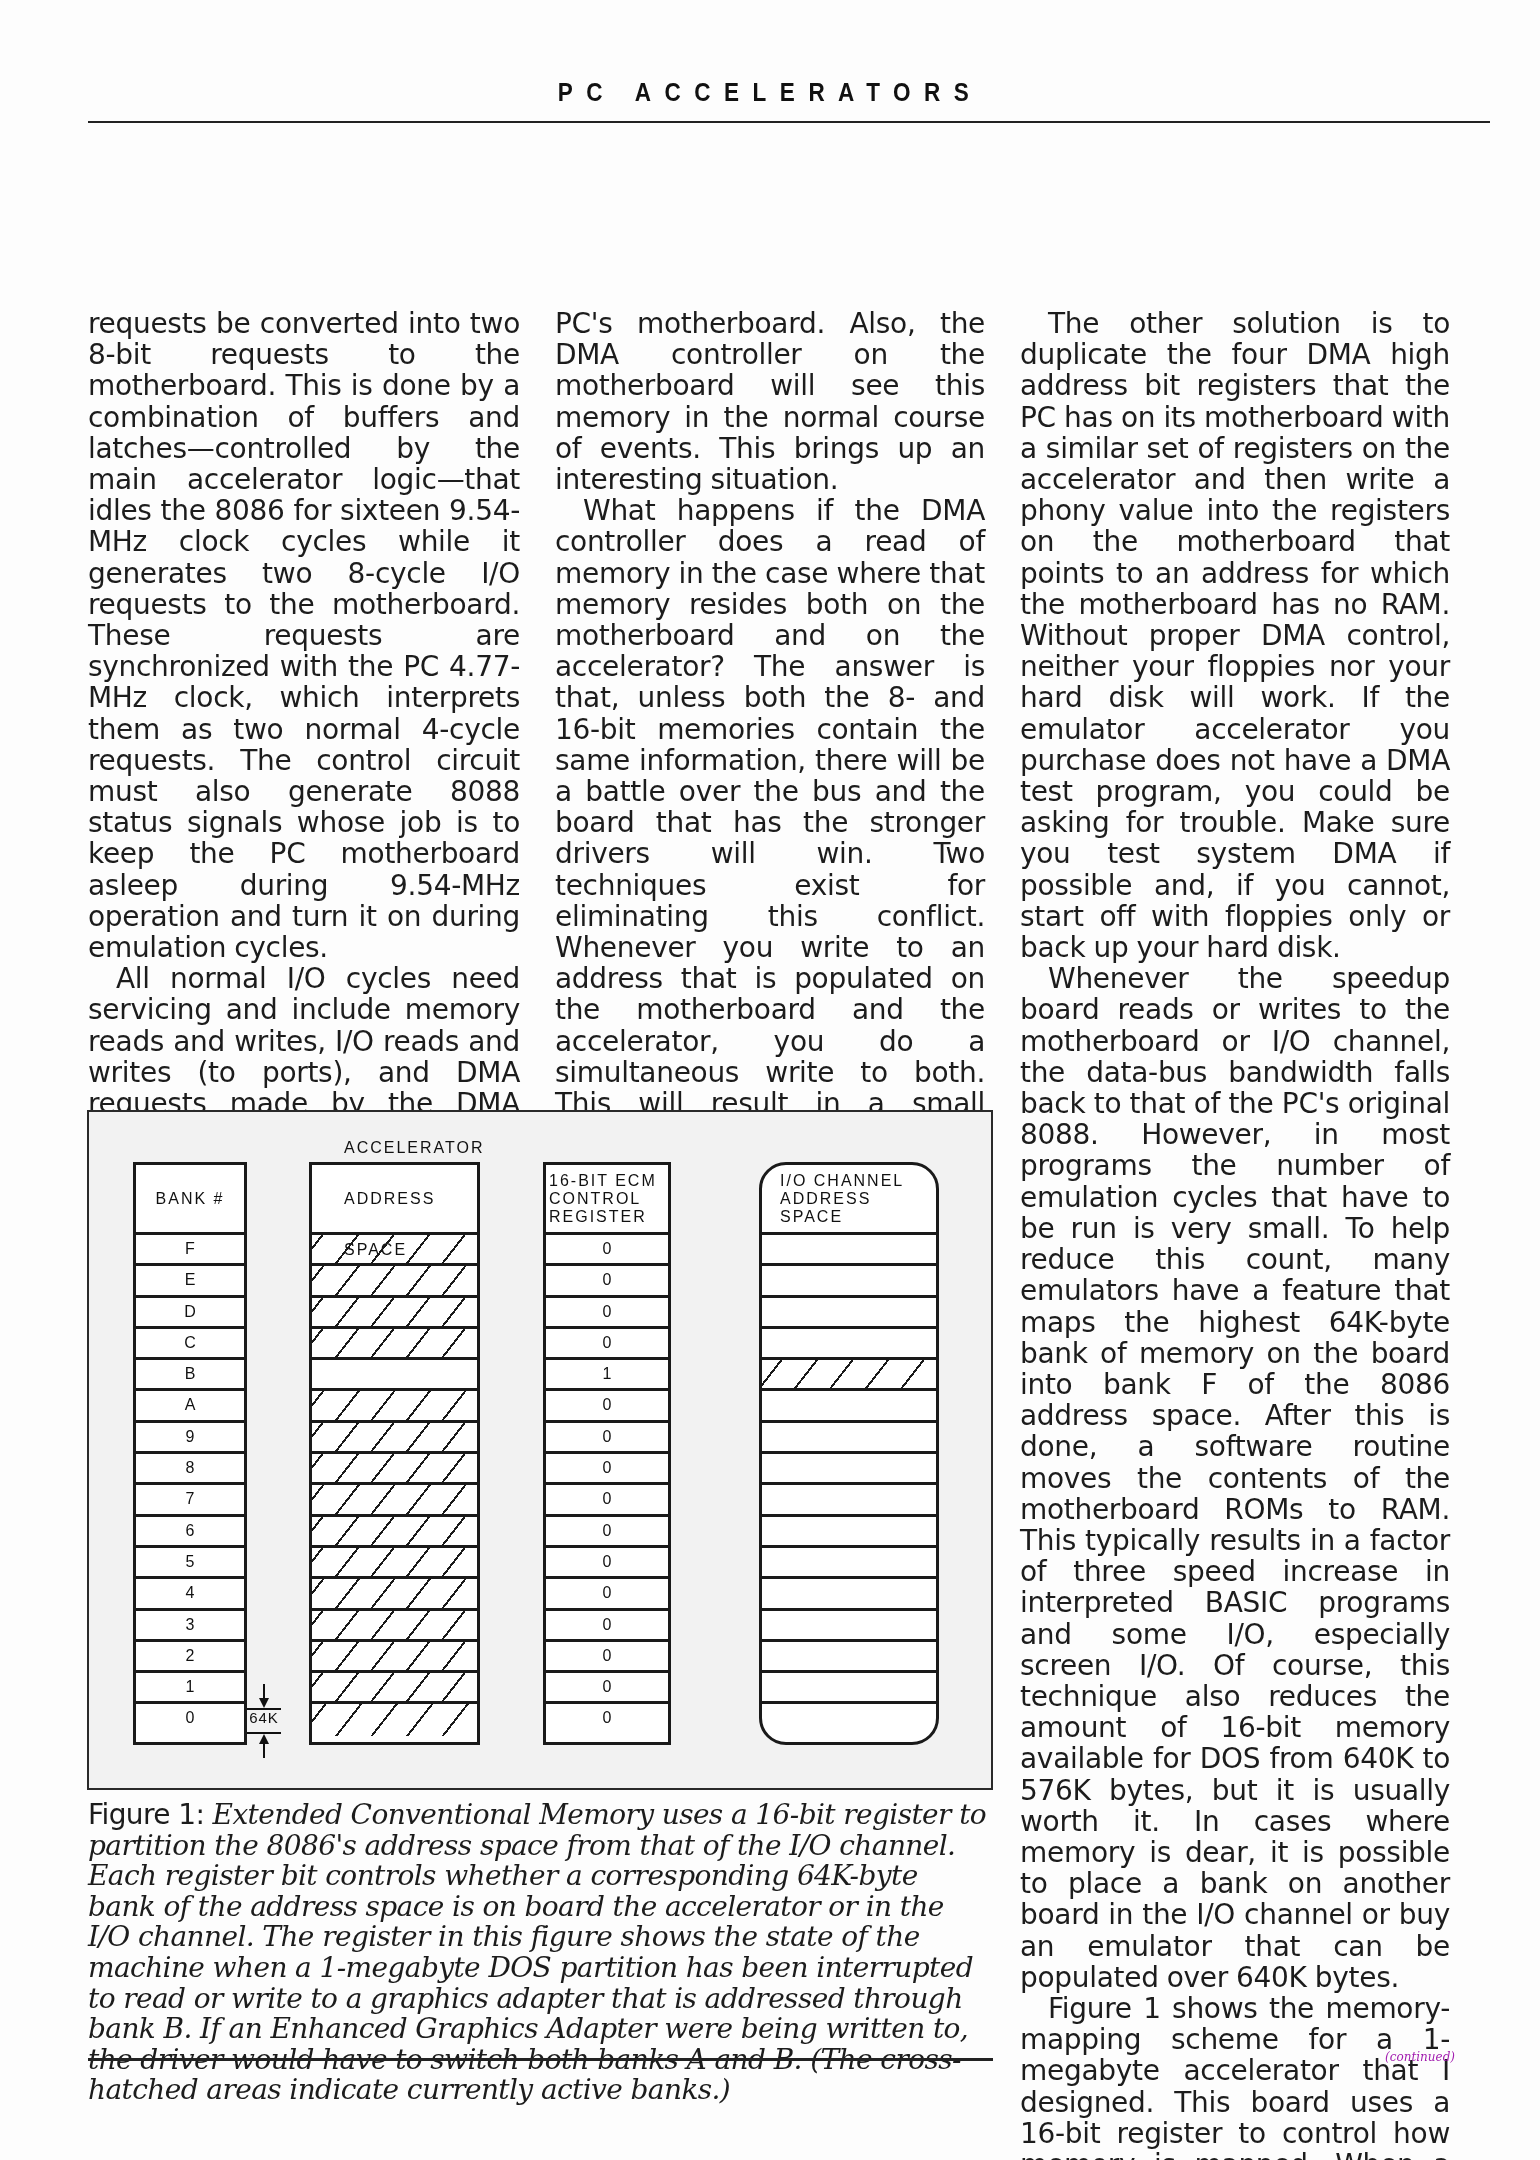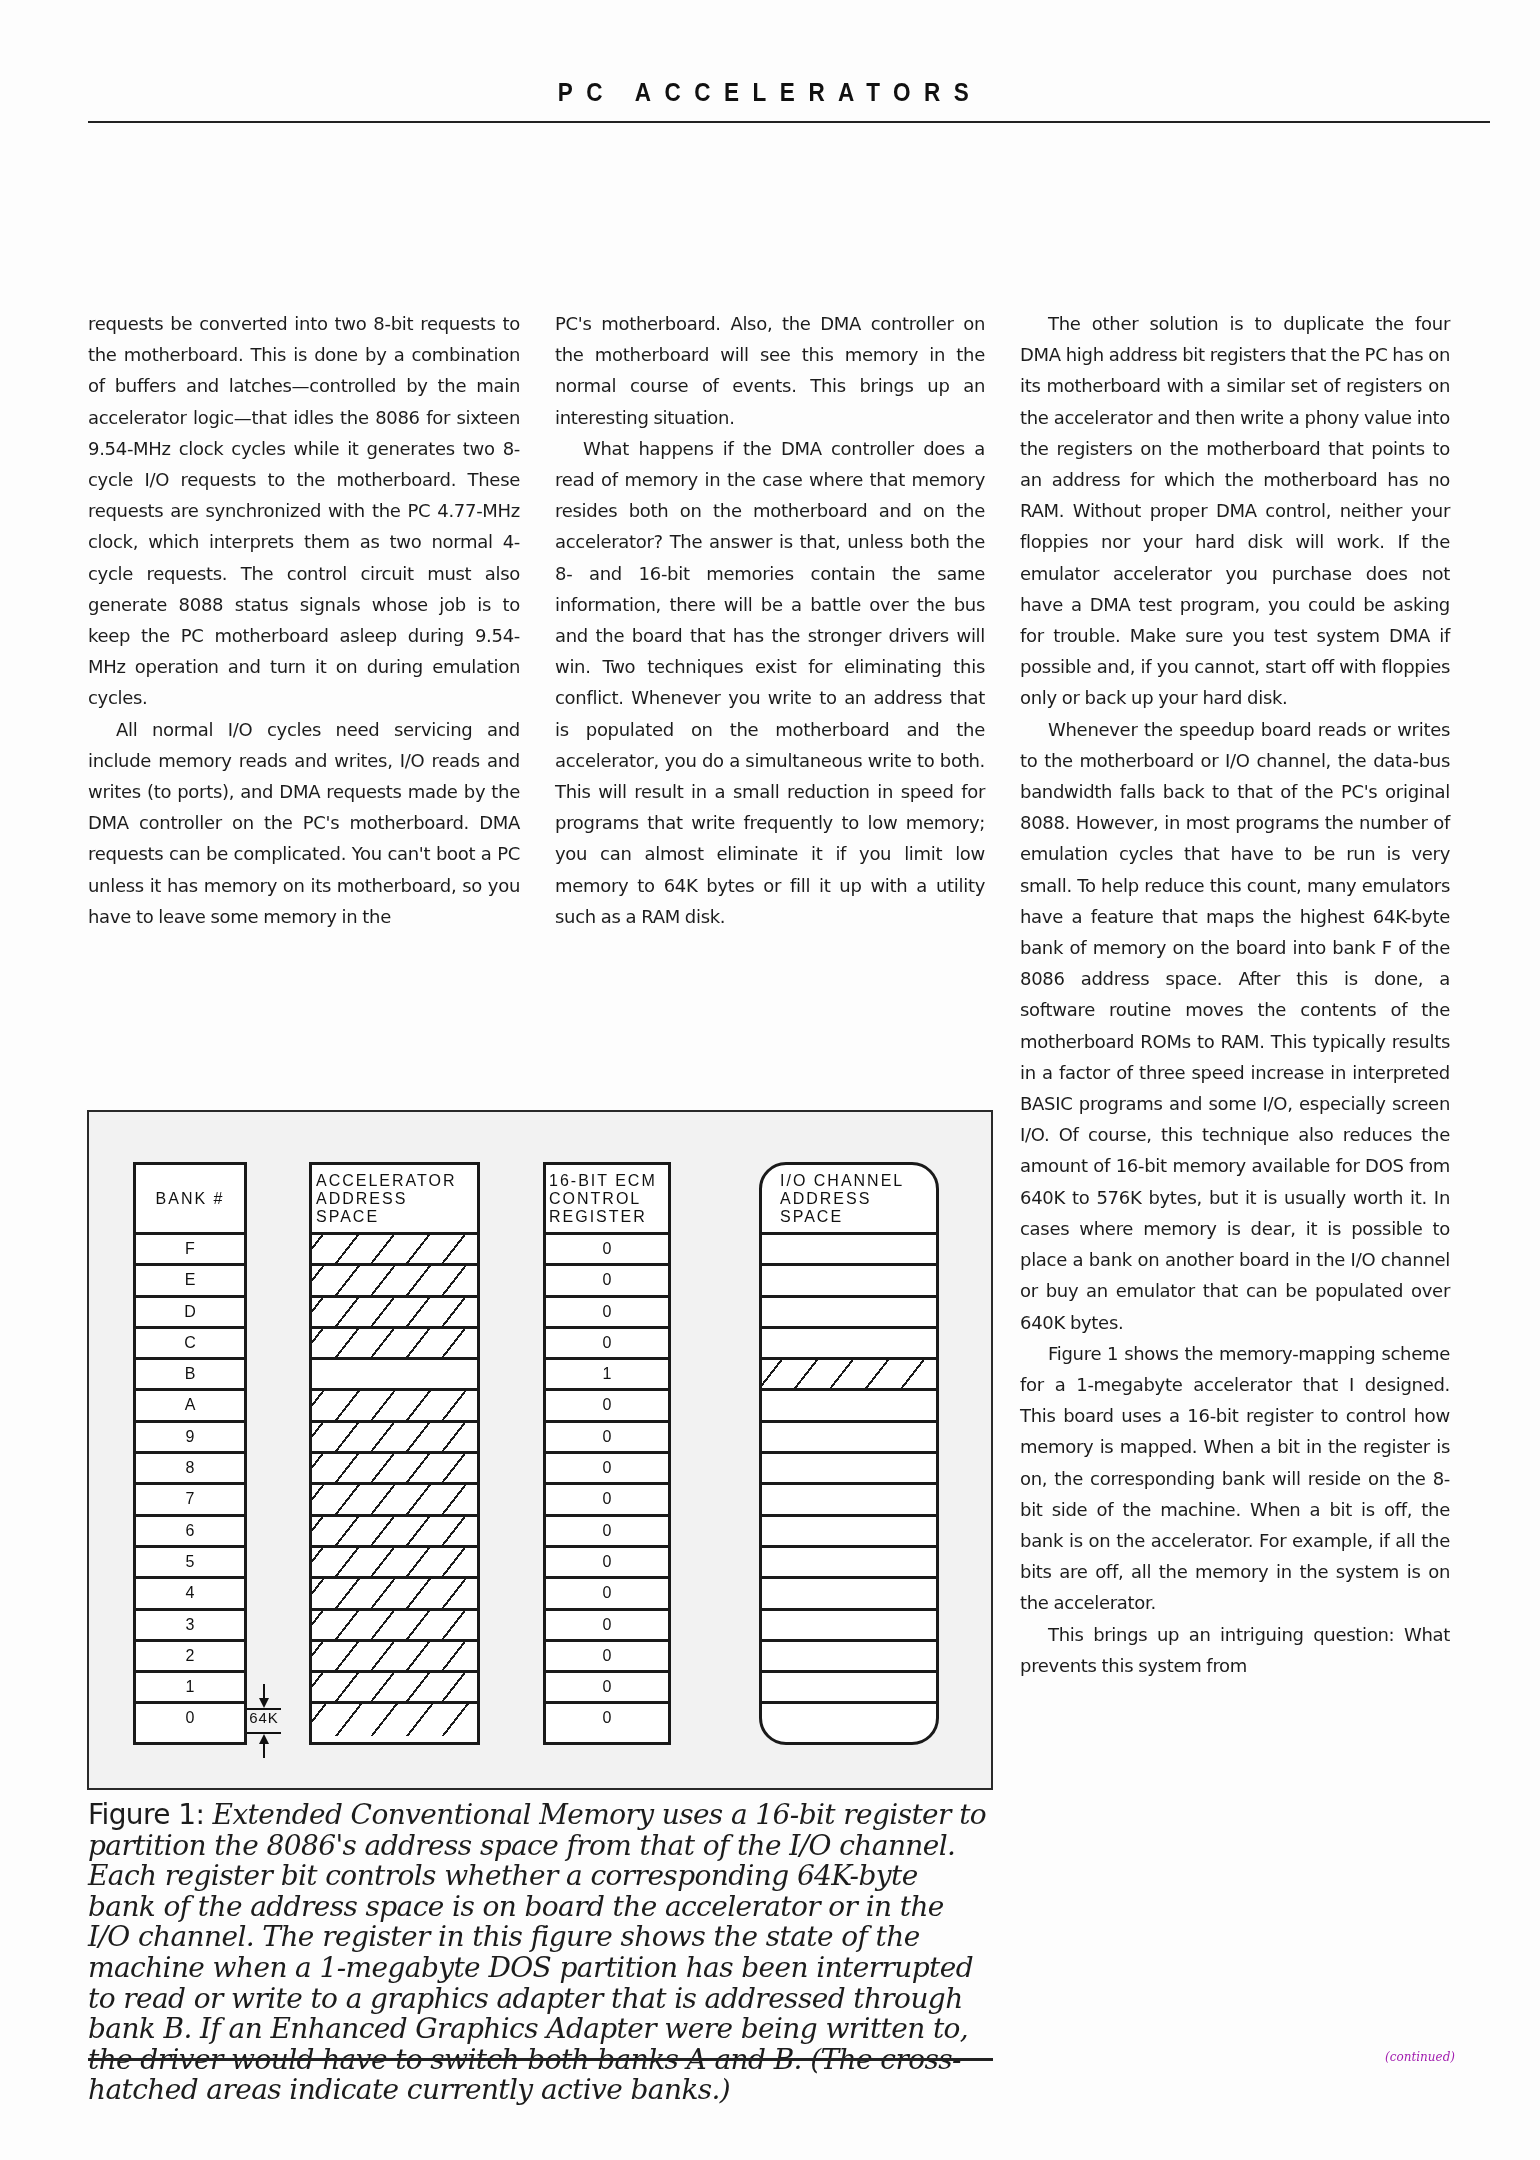--- a/index.html
+++ b/index.html
@@ -8,21 +8,21 @@
     font-family: "DejaVu Sans", sans-serif; color: #1c1c1c; overflow: hidden;
   }
   .running-head {
     position: absolute; left: 0; width: 1540px; top: 78px; text-align: center;
     font-family: "Liberation Sans", sans-serif; font-weight: bold; font-size: 25px;
     letter-spacing: 15px; transform: scaleX(0.9); color: #111;
   }
   .head-rule { position: absolute; left: 88px; width: 1402px; top: 121px; height: 2px; background: #222; }
 
   .col {
-    position: absolute; font-size: 18px; line-height: 31.2px; text-align: justify;
+    position: absolute; font-size: 28px; line-height: 31.2px; text-align: justify;
     word-spacing: -0.5px; letter-spacing: -0.3px;
   }
   .col p { margin: 0; text-indent: 28px; }
   .col p.first { text-indent: 0; }
   #col1 { left: 88px; top: 308px; width: 432px; }
   #col2 { left: 555px; top: 308px; width: 430px; }
   #col3 { left: 1020px; top: 308px; width: 430px; }
 
   .figure-frame {
     position: absolute; left: 87px; top: 1110px; width: 906px; height: 680px;
@@ -45,21 +45,21 @@
   }
   .fig-row:last-child { border-bottom: none; }
   .hatch {
     background-image: repeating-linear-gradient(-52deg, transparent 0px, transparent 26px, #1a1a1a 26px, #1a1a1a 28px);
   }
   #bank-col { left: 133px; width: 114px; height: 583px; }
   #accel-col { left: 309px; width: 171px; height: 583px; }
   #reg-col { left: 543px; width: 128px; height: 583px; }
   #io-col { left: 759px; width: 180px; height: 583px; border-radius: 27px; }
   #bank-col .fig-head { align-items: center; }
-  #accel-col .fig-head { padding-left: 4px; }
+  #accel-col .fig-head { padding-left: 32px; gap: 33px; }
   #reg-col .fig-head { padding-left: 3px; }
   #io-col .fig-head { padding-left: 18px; }
 
   .dim-64k { position: absolute; left: 246px; top: 1684px; width: 40px; height: 80px; }
   .dim-64k .lbl {
     position: absolute; left: 0; top: 25px; width: 36px; text-align: center;
     font-family: "Liberation Sans", sans-serif; font-size: 15px; letter-spacing: 1px; color: #111;
   }
   .dim-64k .ln { position: absolute; left: 1px; width: 34px; height: 2px; background: #111; }
   .dim-64k .stem { position: absolute; left: 17px; width: 2px; background: #111; }

